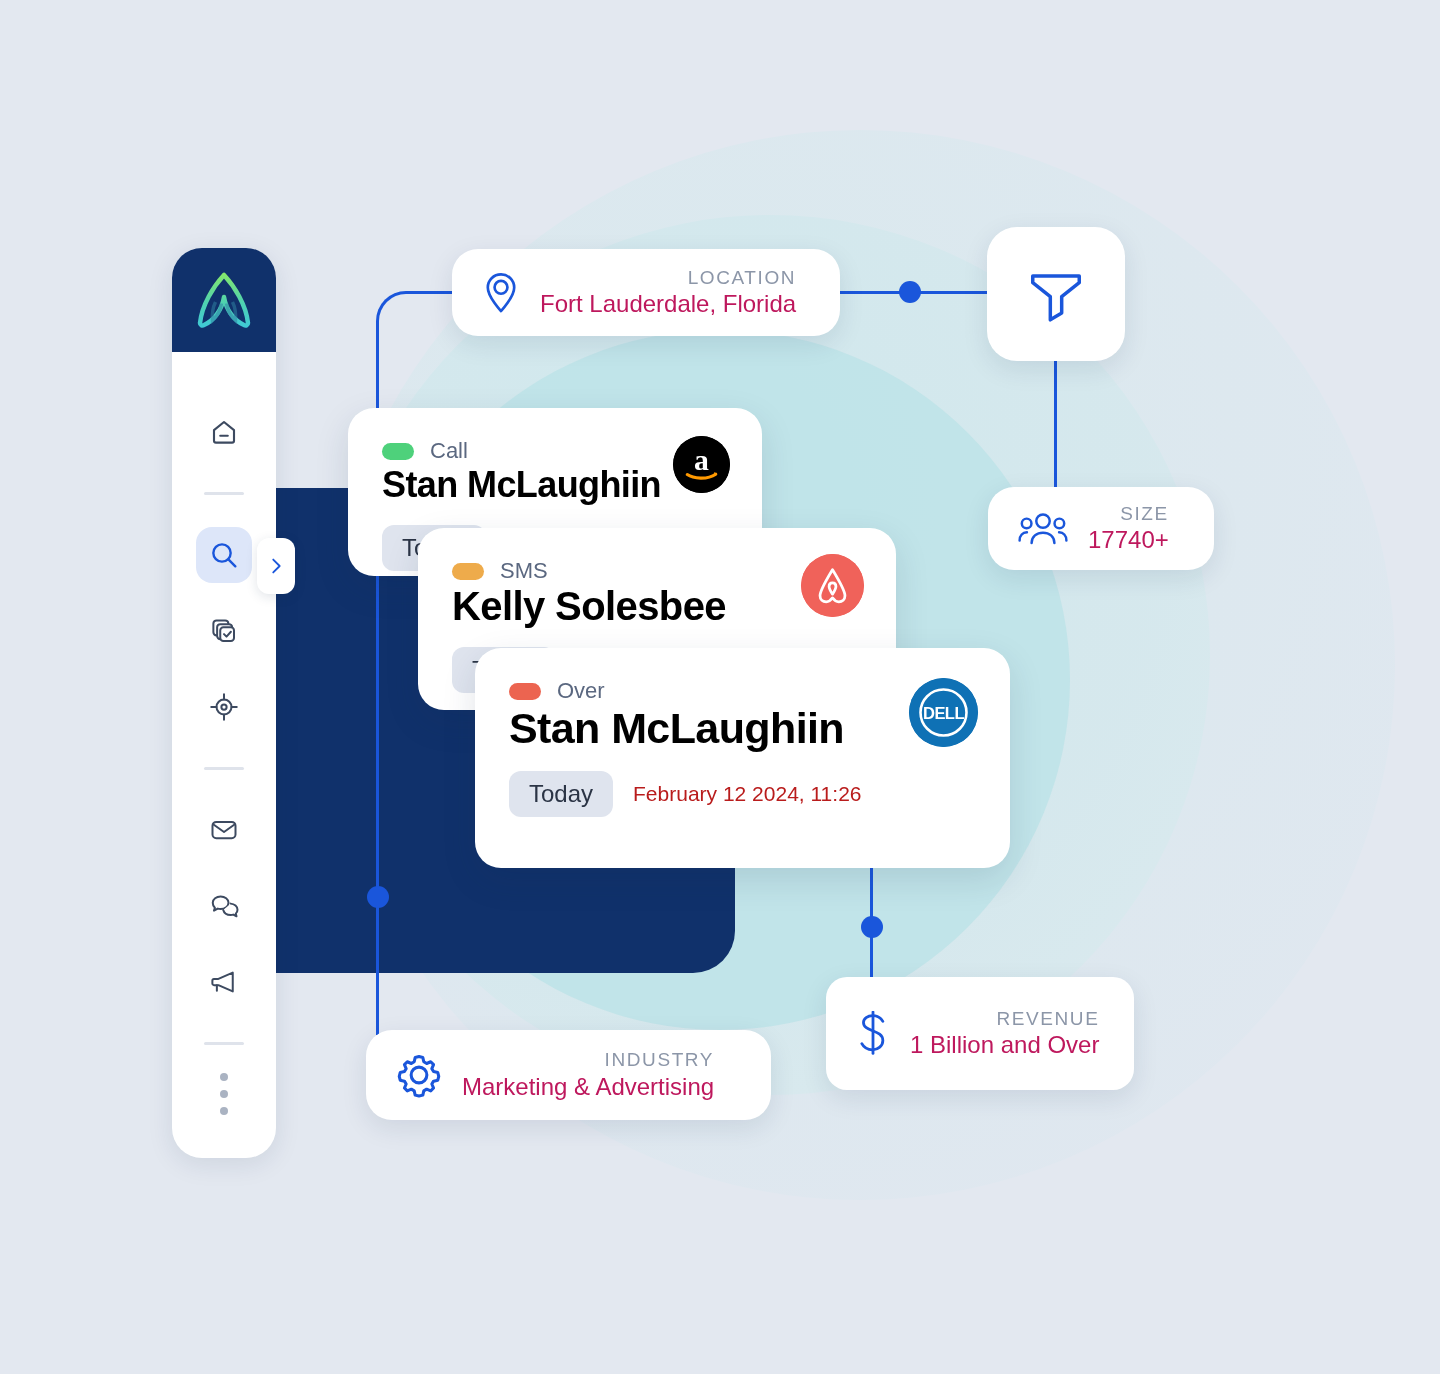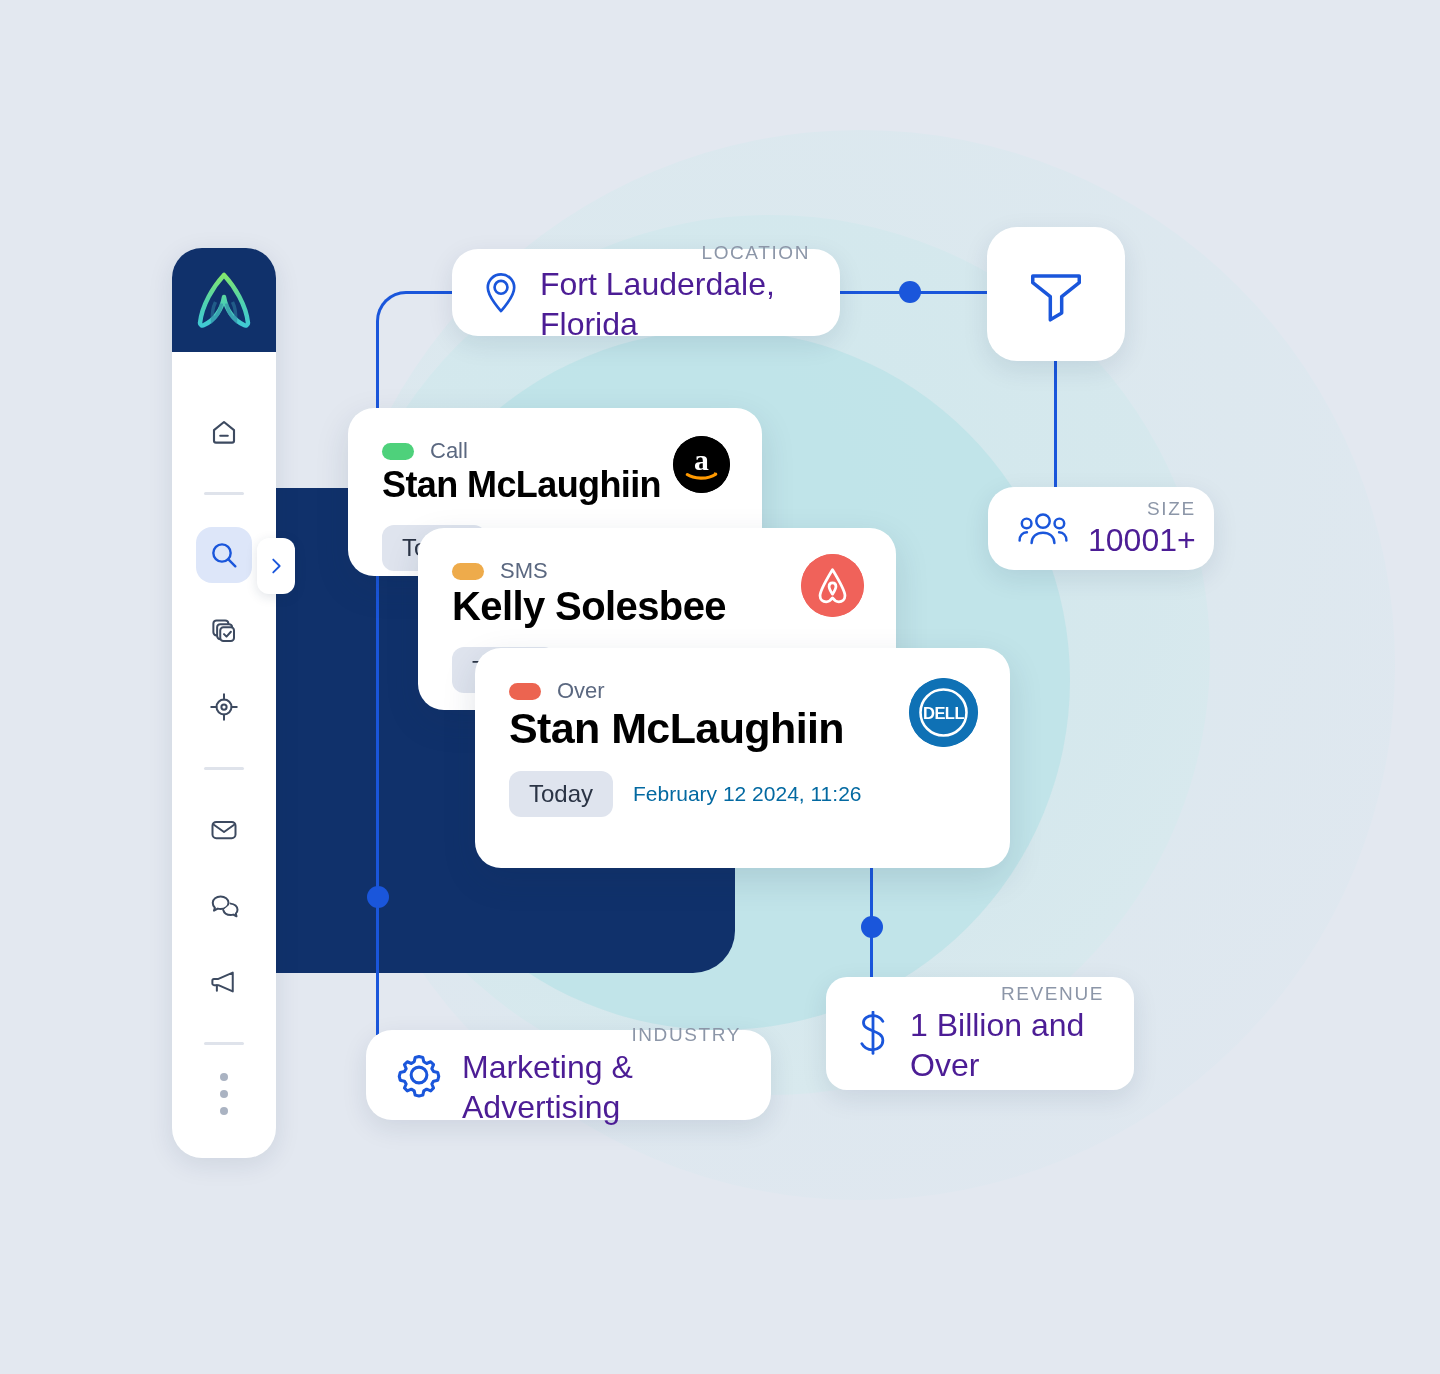--- a/index.html
+++ b/index.html
@@ -127,21 +127,21 @@
     gap: 20px;
     z-index: 5;
   }
   .pill-icon { color: #1a56db; display: flex; align-items: center; flex: 0 0 auto; }
   .pill-text { display: flex; flex-direction: column; justify-content: center; }
   .pill-label {
     font-size: 19px; letter-spacing: 1.6px; color: #8c96a8;
     text-transform: uppercase; line-height: 1.25; font-weight: 400; text-align: right;
   }
   .pill-value {
-    font-size: 32px; color: #4c1d95; line-height: 1.25; font-weight: 400;
+    font-size: 24px; color: #be185d; line-height: 1.25; font-weight: 400;
   }
 
   #pill-location { left: 452px; top: 249px; width: 388px; height: 87px; }
   #pill-size     { left: 988px; top: 487px; width: 226px; height: 83px; }
   #pill-revenue  { left: 826px; top: 977px; width: 308px; height: 113px; border-radius: 21px; }
   #pill-industry { left: 330px; top: 1030px; width: 405px; height: 90px; margin-left: 36px; }
 
   
   .filter-tile {
     position: absolute;
@@ -172,21 +172,21 @@
     font-weight: bold; color: #000;
     letter-spacing: -.6px;
   }
   .act-meta { display: flex; align-items: center; gap: 20px; margin-top: 18px; }
   .act-today {
     background: #dfe4ee; color: #2b3445;
     border-radius: 12px;
     font-size: 24px;
     padding: 9px 20px;
   }
-  .act-date { font-size: 21px; color: #0369a1; }
+  .act-date { font-size: 21px; color: #b91c1c; }
   .act-logo {
     position: absolute;
     border-radius: 50%;
     display: flex; align-items: center; justify-content: center;
     overflow: hidden;
   }
 
   #card-call  { left: 348px; top: 408px; width: 414px; height: 168px; z-index: 7; }
   #card-call  .act-name { font-size: 36px; }
   #card-call  .act-logo { right: 32px; top: 28px; width: 57px; height: 57px; background: #000; }
@@ -338,21 +338,21 @@
         <circle cx="17" cy="7.6" r="4.6"></circle>
         <circle cx="5.8" cy="9.2" r="3.3"></circle>
         <circle cx="28.2" cy="9.2" r="3.3"></circle>
         <path d="M9.2 22.5 c0-4.3 3.5-7 7.8-7 s7.8 2.7 7.8 7"></path>
         <path d="M1 20.8 c0-3.3 2.1-5.4 5-5.6"></path>
         <path d="M33 20.8 c0-3.3-2.1-5.4-5-5.6"></path>
       </svg>
     </span>
     <span class="pill-text">
       <span class="pill-label">SIZE</span>
-      <span class="pill-value">10001+</span>
+      <span class="pill-value">17740+</span>
     </span>
   </div>
 
   <div class="pill" id="pill-revenue">
     <span class="pill-icon">
       <svg width="34" height="46" viewBox="0 0 20 28" fill="none" stroke="currentColor" stroke-width="1.7" stroke-linecap="round">
         <path d="M16 6.3 C14.6 3.9 12.3 2.8 9.8 2.8 C6.7 2.8 4.2 4.5 4.2 7 C4.2 13 16 11 16 18 C16 21.2 13.1 23.6 9.7 23.6 C6.6 23.6 4.4 22.2 3.2 19.9"></path>
         <path d="M10 0.6 V25.8"></path>
       </svg>
     </span>

